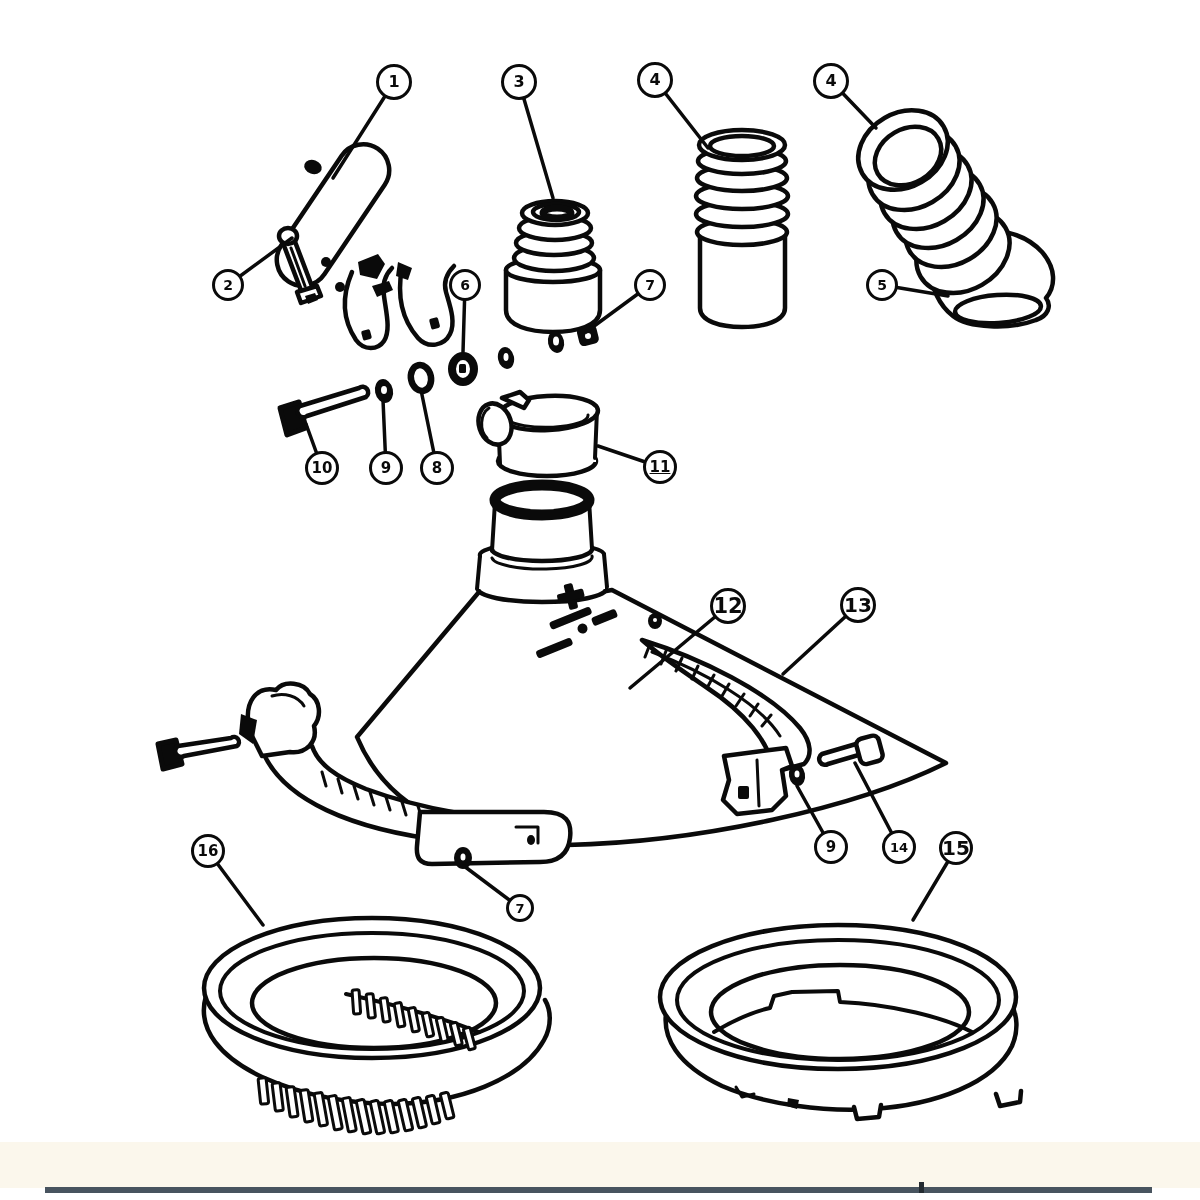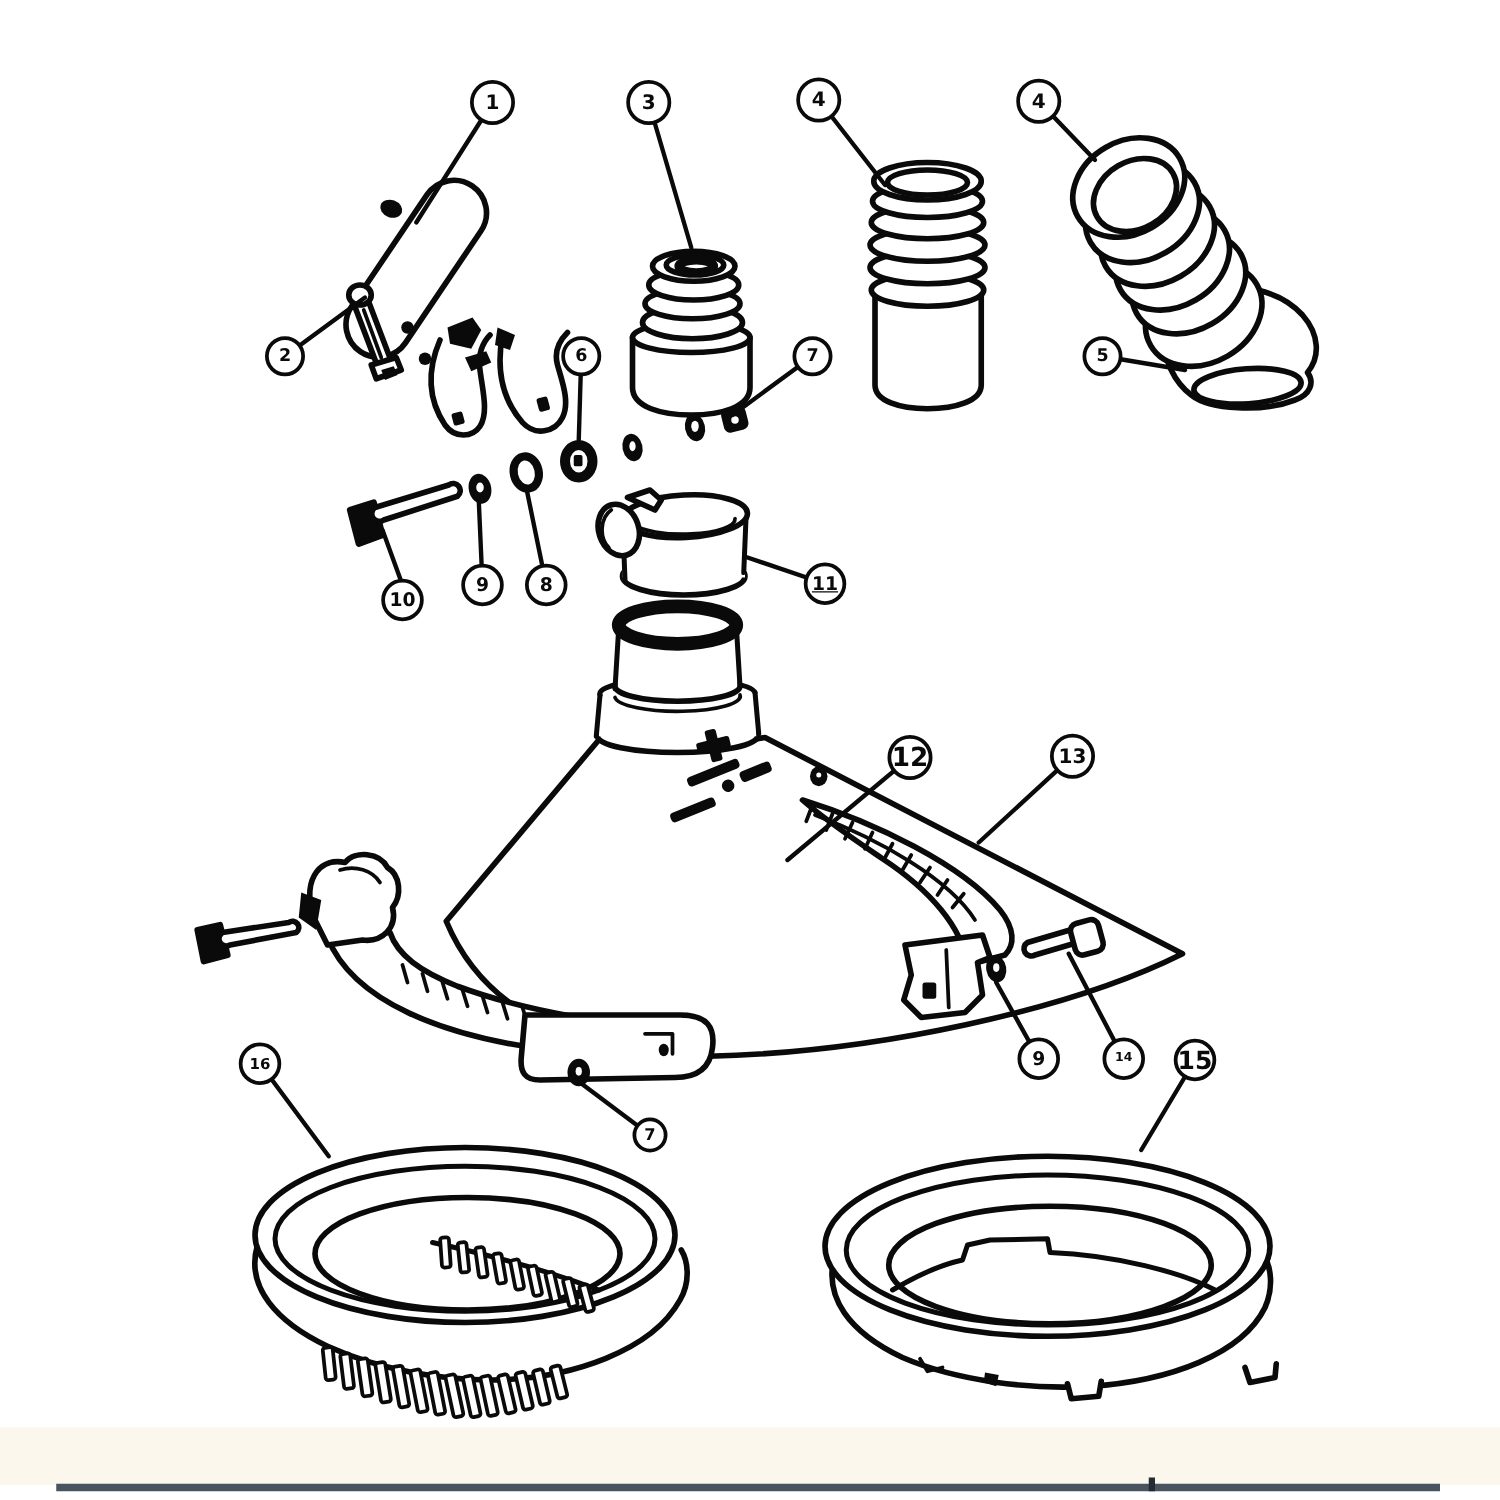--- a/index.html
+++ b/index.html
@@ -263,28 +263,28 @@
 
   <div id="callout-layer">
       <div class="callout" style="left: 376px; top: 64px; width: 36px; height: 36px; font-size: 16px;">1</div>
       <div class="callout" style="left: 501px; top: 64px; width: 36px; height: 36px; font-size: 16px;">3</div>
       <div class="callout" style="left: 637px; top: 62px; width: 36px; height: 36px; font-size: 16px;">4</div>
       <div class="callout" style="left: 813px; top: 63px; width: 36px; height: 36px; font-size: 16px;">4</div>
       <div class="callout" style="left: 212px; top: 269px; width: 32px; height: 32px; font-size: 14px;">2</div>
       <div class="callout" style="left: 449px; top: 269px; width: 32px; height: 32px; font-size: 14px;">6</div>
       <div class="callout" style="left: 634px; top: 269px; width: 32px; height: 32px; font-size: 14px;">7</div>
       <div class="callout" style="left: 866px; top: 269px; width: 32px; height: 32px; font-size: 14px;">5</div>
-      <div class="callout" style="left: 305px; top: 451px; width: 34px; height: 34px; font-size: 15px; margin-top: 12px;">10</div>
+      <div class="callout" style="left: 305px; top: 451px; width: 34px; height: 34px; font-size: 15px;">10</div>
       <div class="callout" style="left: 369px; top: 451px; width: 34px; height: 34px; font-size: 15px;">9</div>
       <div class="callout" style="left: 420px; top: 451px; width: 34px; height: 34px; font-size: 15px;">8</div>
       <div class="callout" style="left: 643px; top: 450px; width: 34px; height: 34px; font-size: 15px; text-decoration: underline;">11</div>
       <div class="callout" style="left: 710px; top: 588px; width: 36px; height: 36px; font-size: 21px;">12</div>
-      <div class="callout" style="left: 840px; top: 587px; width: 36px; height: 36px; font-size: 16px;">13</div>
+      <div class="callout" style="left: 840px; top: 587px; width: 36px; height: 36px; font-size: 20px;">13</div>
       <div class="callout" style="left: 814px; top: 830px; width: 34px; height: 34px; font-size: 15px;">9</div>
-      <div class="callout" style="left: 882px; top: 830px; width: 34px; height: 34px; font-size: 10px;">14</div>
+      <div class="callout" style="left: 882px; top: 830px; width: 34px; height: 34px; font-size: 13px;">14</div>
       <div class="callout" style="left: 939px; top: 831px; width: 34px; height: 34px; font-size: 20px;">15</div>
-      <div class="callout" style="left: 191px; top: 834px; width: 34px; height: 34px; font-size: 12px;">16</div>
+      <div class="callout" style="left: 191px; top: 834px; width: 34px; height: 34px; font-size: 15px;">16</div>
       <div class="callout" style="left: 506px; top: 894px; width: 28px; height: 28px; font-size: 13px;">7</div>
     </div>
 
   <div class="table-bar" style="left:45px;top:1187px;width:1107px;height:6px;background:#48545f;"></div>
   <div class="table-bar" style="left:919px;top:1182px;width:5px;height:11px;background:#242b31;"></div>
 </div>
 
 </body></html>

